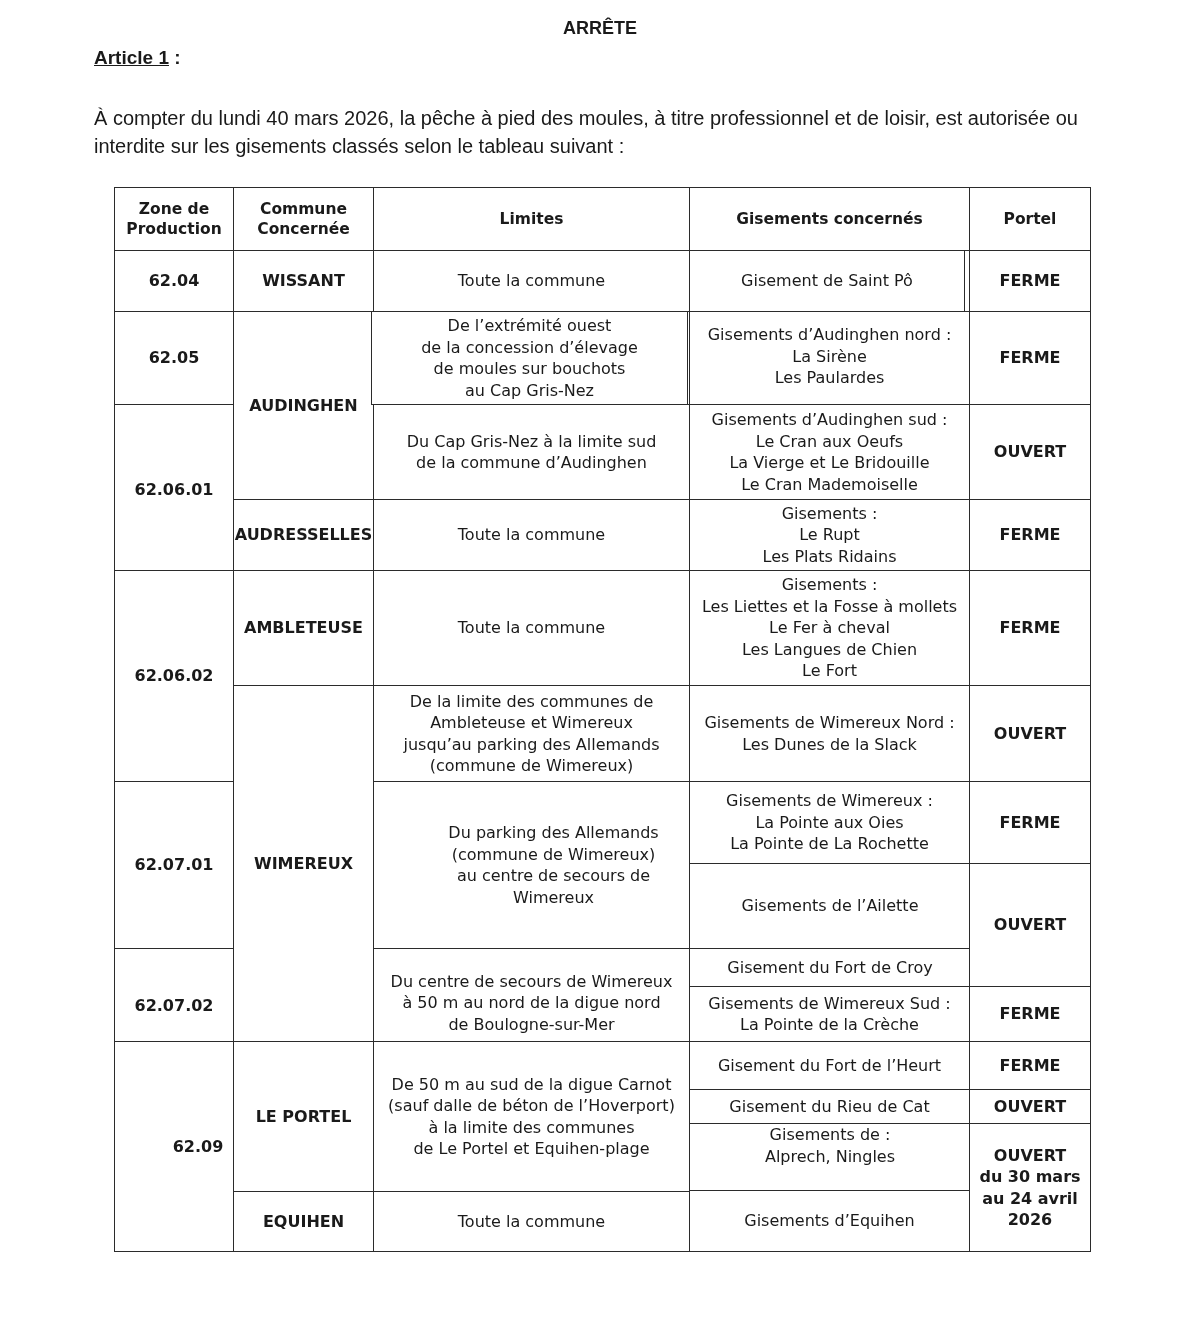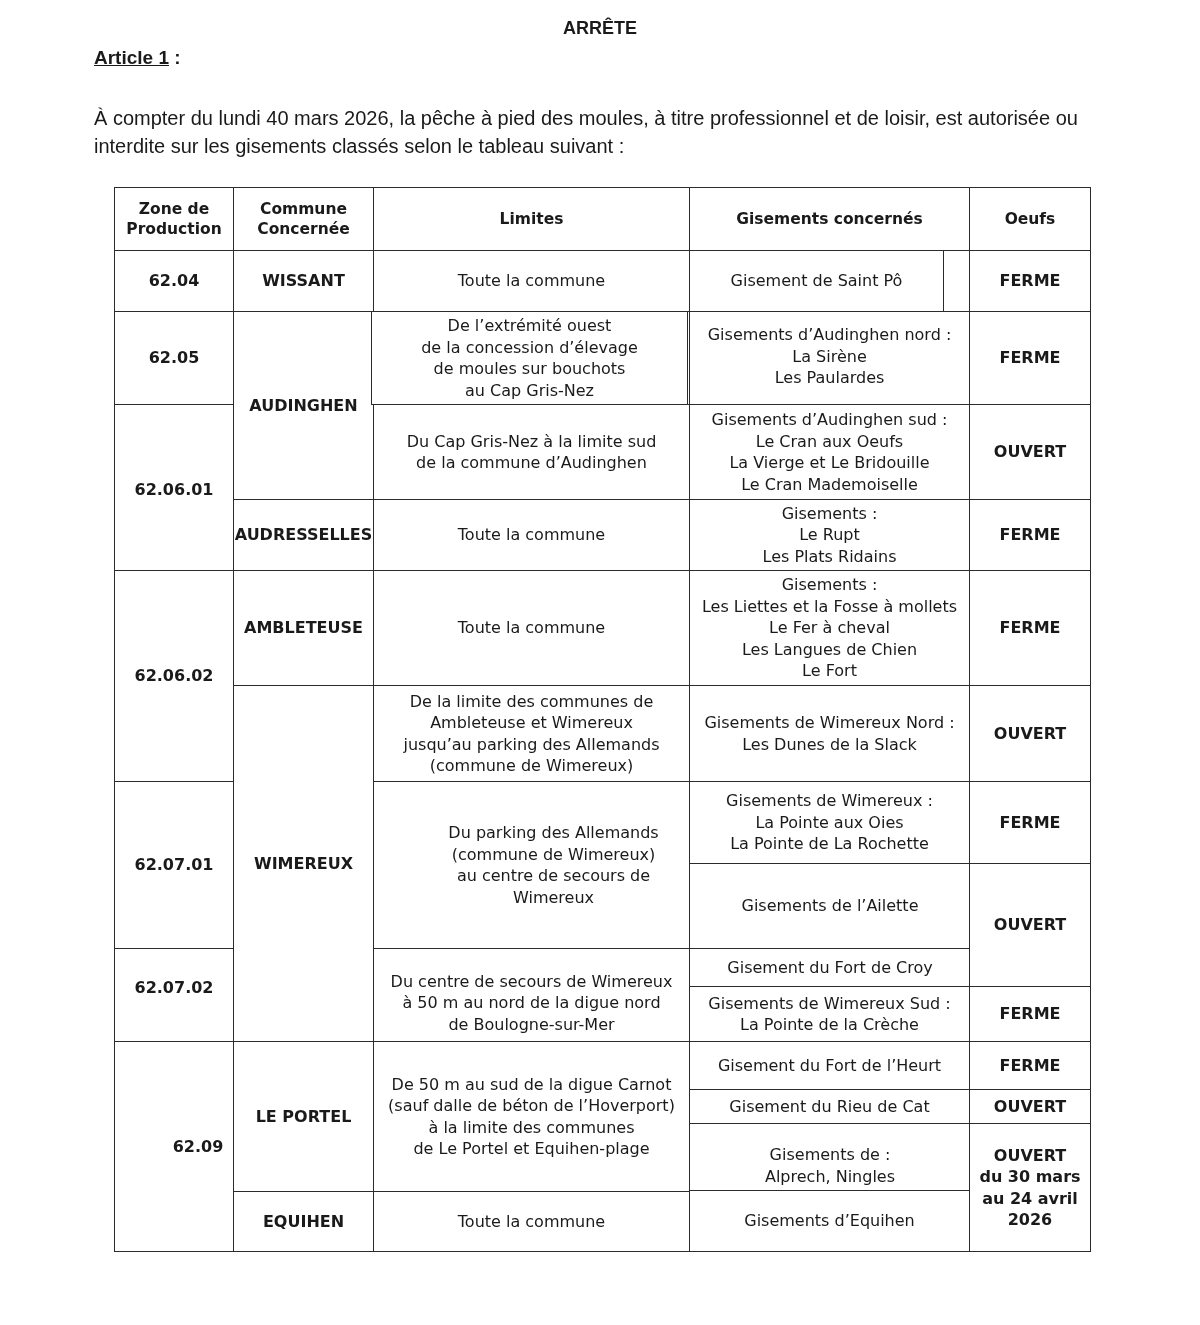--- a/index.html
+++ b/index.html
@@ -30,39 +30,39 @@
       <span class="inner">Commune
 Concernée</span>
     </div>
   <div class="cell hdr" style="left:373px;top:187px;width:317px;height:64px;">
       <span class="inner">Limites</span>
     </div>
   <div class="cell hdr" style="left:689px;top:187px;width:281px;height:64px;">
       <span class="inner">Gisements concernés</span>
     </div>
   <div class="cell hdr" style="left:969px;top:187px;width:122px;height:64px;">
-      <span class="inner">Oeufs</span>
+      <span class="inner">Portel</span>
     </div>
 
   <div class="cell b" style="left:114px;top:250px;width:120px;height:62px;">
       <span class="inner">62.04</span>
     </div>
   <div class="cell b" style="left:114px;top:311px;width:120px;height:94px;">
       <span class="inner">62.05</span>
     </div>
   <div class="cell b" style="left:114px;top:404px;width:120px;height:167px;align-items:flex-start;padding-top:74px;">
       <span class="inner">62.06.01</span>
     </div>
   <div class="cell b" style="left:114px;top:570px;width:120px;height:212px;">
       <span class="inner">62.06.02</span>
     </div>
   <div class="cell b" style="left:114px;top:781px;width:120px;height:168px;">
       <span class="inner">62.07.01</span>
     </div>
-  <div class="cell b" style="left:114px;top:948px;width:120px;height:94px;align-items:flex-start;padding-top:28px;">
+  <div class="cell b" style="left:114px;top:948px;width:120px;height:94px;align-items:flex-start;padding-top:46px;">
       <span class="inner">62.07.02</span>
     </div>
   <div class="cell b" style="left:114px;top:1041px;width:120px;height:211px;padding-left:48px;">
       <span class="inner">62.09</span>
     </div>
 
   <div class="cell b" style="left:233px;top:250px;width:141px;height:62px;">
       <span class="inner">WISSANT</span>
     </div>
   <div class="cell b" style="left:233px;top:311px;width:141px;height:189px;">
@@ -122,21 +122,21 @@
   <div class="cell" style="left:373px;top:1041px;width:317px;height:151px;">
       <span class="inner">De 50 m au sud de la digue Carnot
 (sauf dalle de béton de l’Hoverport)
 à la limite des communes
 de Le Portel et Equihen-plage</span>
     </div>
   <div class="cell" style="left:373px;top:1191px;width:317px;height:61px;">
       <span class="inner">Toute la commune</span>
     </div>
 
-  <div class="cell" style="left:689px;top:250px;width:255px;height:62px;">
+  <div class="cell" style="left:689px;top:250px;width:276px;height:62px;">
       <span class="inner">Gisement de Saint Pô</span>
     </div>
   <div class="cell" style="left:689px;top:311px;width:281px;height:94px;align-items:flex-start;padding-top:12px;">
       <span class="inner">Gisements d’Audinghen nord :
 La Sirène
 Les Paulardes</span>
     </div>
   <div class="cell" style="left:689px;top:404px;width:281px;height:96px;">
       <span class="inner">Gisements d’Audinghen sud :
 Le Cran aux Oeufs
@@ -173,21 +173,21 @@
   <div class="cell" style="left:689px;top:986px;width:281px;height:56px;">
       <span class="inner">Gisements de Wimereux Sud :
 La Pointe de la Crèche</span>
     </div>
   <div class="cell" style="left:689px;top:1041px;width:281px;height:49px;">
       <span class="inner">Gisement du Fort de l’Heurt</span>
     </div>
   <div class="cell" style="left:689px;top:1089px;width:281px;height:35px;">
       <span class="inner">Gisement du Rieu de Cat</span>
     </div>
-  <div class="cell" style="left:689px;top:1123px;width:282px;height:68px;align-items:flex-start;padding-top:20px;">
+  <div class="cell" style="left:689px;top:1123px;width:282px;height:68px;align-items:flex-start;padding-top:0;">
       <span class="inner">Gisements de :
 Alprech, Ningles</span>
     </div>
   <div class="cell" style="left:689px;top:1190px;width:281px;height:62px;">
       <span class="inner">Gisements d’Equihen</span>
     </div>
 
   <div class="cell b" style="left:969px;top:250px;width:122px;height:62px;">
       <span class="inner">FERME</span>
     </div>

